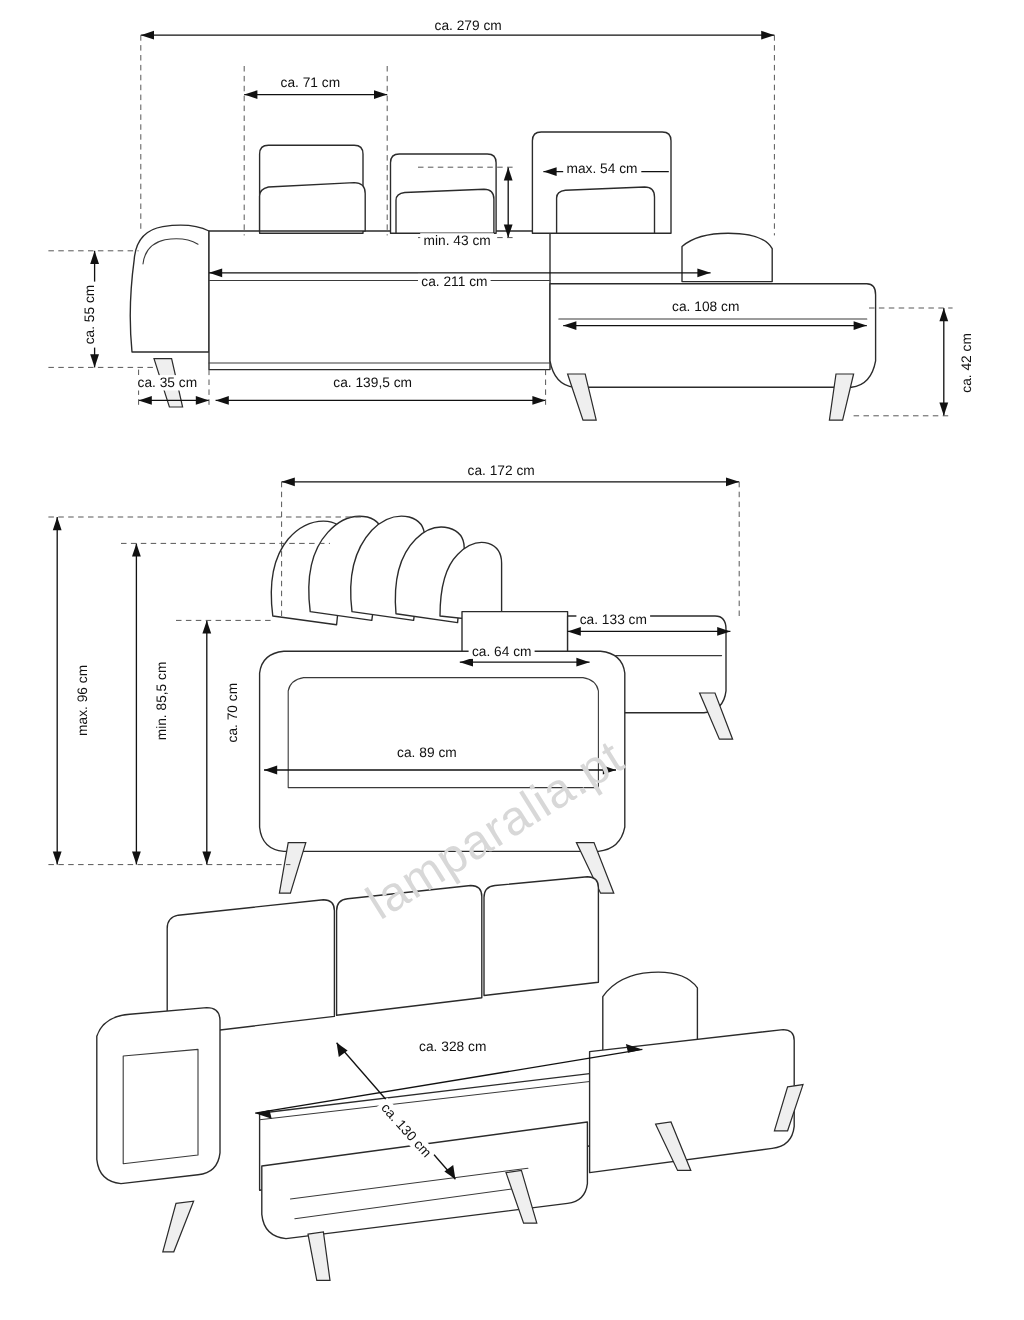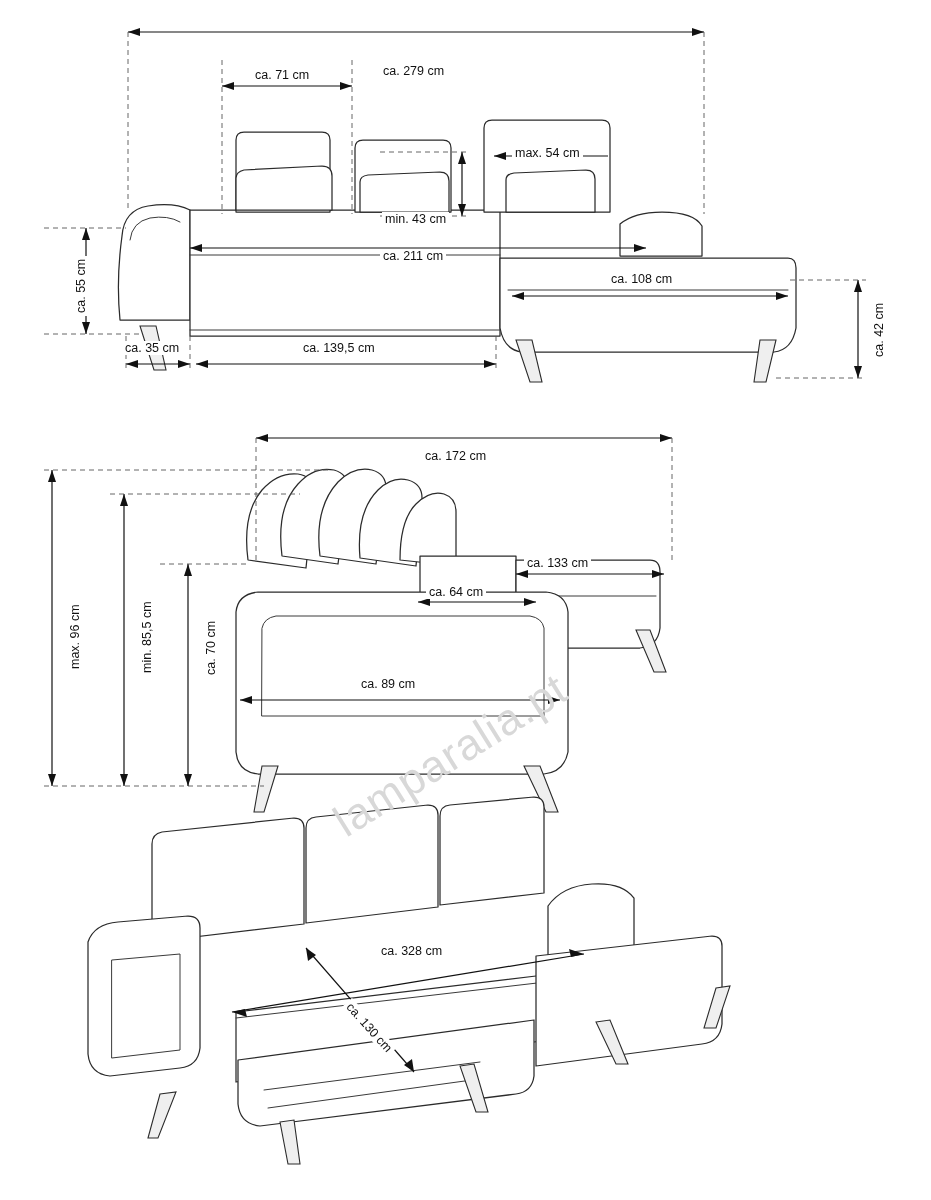--- a/index.html
+++ b/index.html
@@ -265,32 +265,32 @@
       <path class="arrowhead" d="M584 954 l-13 3 l-2 -8 z"></path>
 
       <path class="dimline" d="M306 948 L414 1072"></path>
       <path class="arrowhead" d="M306 948 l2 13 l8 -6 z"></path>
       <path class="arrowhead" d="M414 1072 l-2 -13 l-8 6 z"></path>
     </g>
   </svg>
 
   <div class="watermark" style="left:318px; top:730px;">lamparalia.pt</div>
 
-  <div class="dim-label" style="left:380px; top:16px;margin-top:48px;">ca. 279 cm</div>
+  <div class="dim-label" style="left:392px; top:16px;">ca. 279 cm</div>
   <div class="dim-label" style="left:252px; top:68px;">ca. 71 cm</div>
   <div class="dim-label" style="left:382px; top:164px;margin-top:48px;">min. 43 cm</div>
   <div class="dim-label" style="left:512px; top:146px;">max. 54 cm</div>
   <div class="dim-label vert" style="left:74px; top:316px; transform:rotate(-90deg);">ca. 55 cm</div>
   <div class="dim-label" style="left:380px; top:249px;">ca. 211 cm</div>
   <div class="dim-label" style="left:608px; top:272px;">ca. 108 cm</div>
   <div class="dim-label vert" style="left:872px; top:360px; transform:rotate(-90deg);">ca. 42 cm</div>
   <div class="dim-label" style="left:122px; top:341px;">ca. 35 cm</div>
   <div class="dim-label" style="left:300px; top:341px;">ca. 139,5 cm</div>
 
-  <div class="dim-label" style="left:422px; top:421px;margin-top:28px;">ca. 172 cm</div>
+  <div class="dim-label" style="left:422px; top:421px;">ca. 172 cm</div>
   <div class="dim-label vert" style="left:68px; top:672px; transform:rotate(-90deg);">max. 96 cm</div>
   <div class="dim-label vert" style="left:140px; top:676px; transform:rotate(-90deg);">min. 85,5 cm</div>
   <div class="dim-label vert" style="left:204px; top:678px; transform:rotate(-90deg);">ca. 70 cm</div>
   <div class="dim-label" style="left:524px; top:556px;">ca. 133 cm</div>
   <div class="dim-label" style="left:426px; top:585px;">ca. 64 cm</div>
   <div class="dim-label" style="left:358px; top:677px;">ca. 89 cm</div>
 
   <div class="dim-label" style="left:378px; top:944px;">ca. 328 cm</div>
   <div class="dim-label" style="left:352px; top:998px; transform:rotate(48deg); transform-origin:0 0;">ca. 130 cm</div>
 

